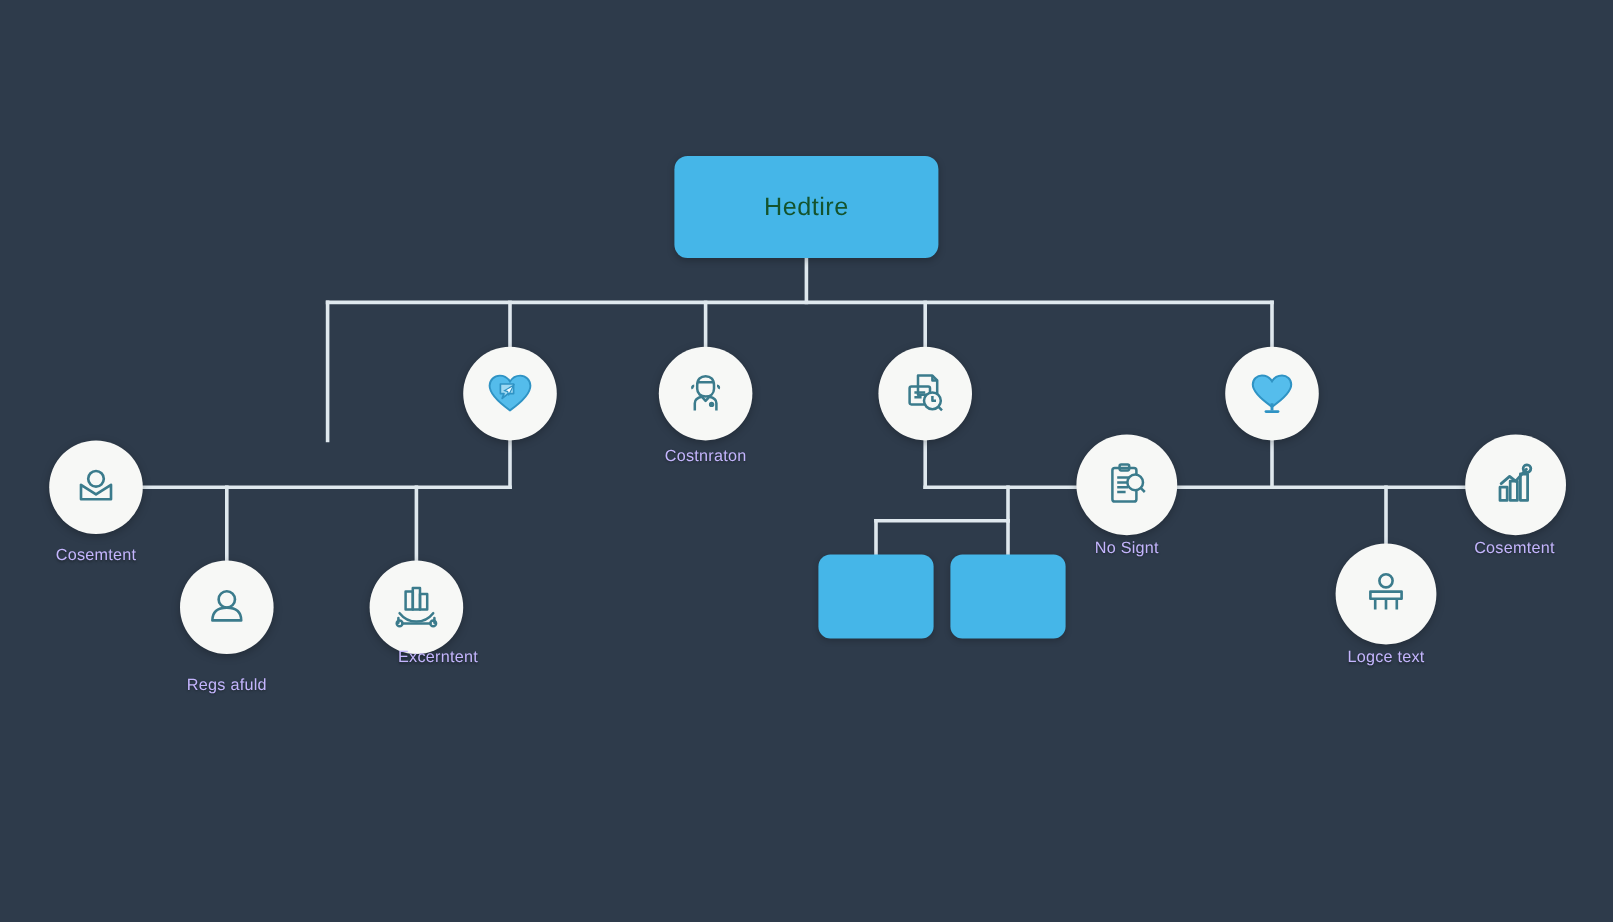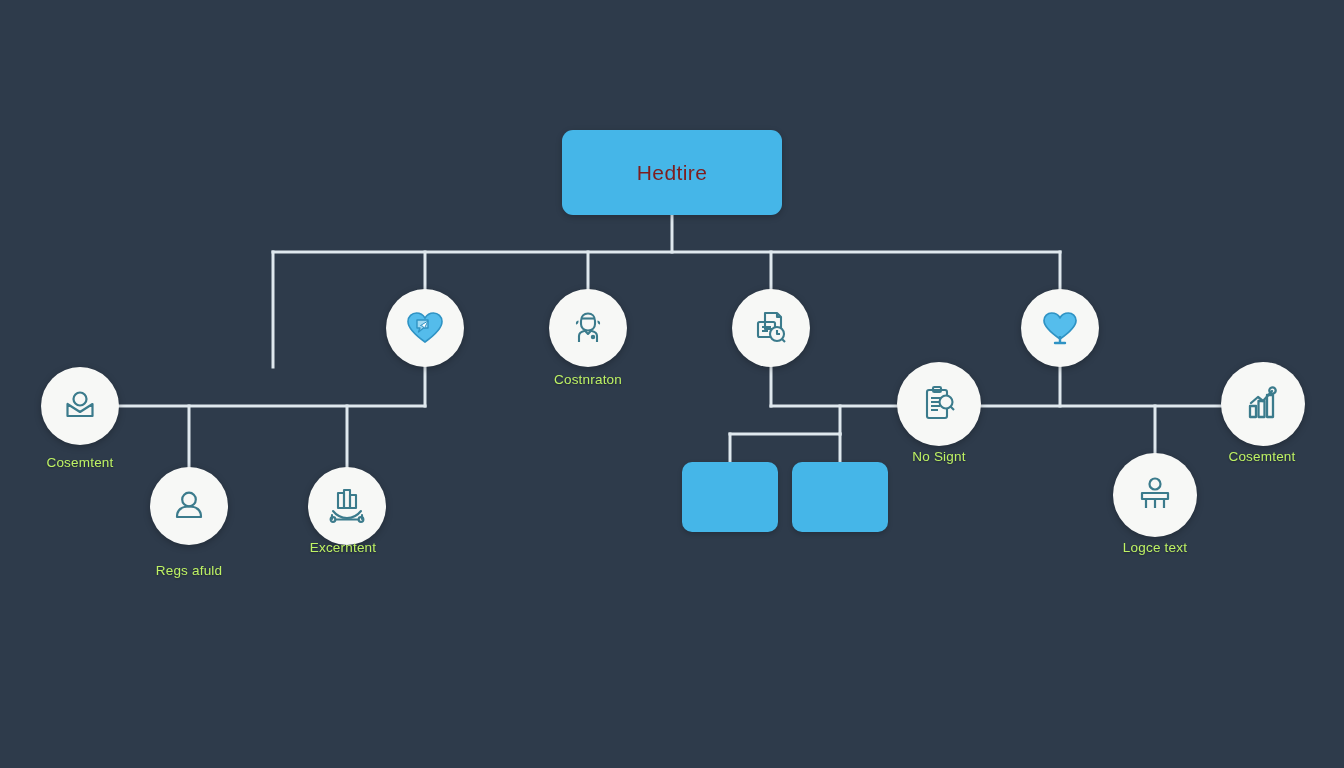--- a/index.html
+++ b/index.html
@@ -28,21 +28,21 @@
     left: 562px; top: 130px;
     width: 220px; height: 85px;
     background: #45b6e8;
     border-radius: 11px;
     display: flex;
     align-items: center;
     justify-content: center;
     box-shadow: 0 2px 6px rgba(0,0,0,0.22);
   }
   .root-label {
-    color: #7f1d1d;
+    color: #14532d;
     font-size: 21px;
     letter-spacing: 0.4px;
   }
   .blue-box {
     position: absolute;
     width: 96px; height: 70px;
     background: #45b6e8;
     border-radius: 10px;
     box-shadow: 0 2px 5px rgba(0,0,0,0.2);
   }
@@ -52,21 +52,21 @@
     border-radius: 50%;
     background: #f7f8f6;
     display: flex;
     align-items: center;
     justify-content: center;
     box-shadow: 0 2px 7px rgba(0,0,0,0.25);
   }
   .circle-node.big { width: 84px; height: 84px; }
   .node-label {
     position: absolute;
-    color: #bef264;
+    color: #c4b5fd;
     font-size: 13.5px;
     white-space: nowrap;
     text-align: right;
     transform: translateX(-50%);
     letter-spacing: 0.2px;
     text-shadow: 0 1px 2px rgba(0,0,0,0.35);
   }
   .ico { display: block; }
 </style>
 </head>
@@ -137,21 +137,21 @@
         <rect x="18" y="5" width="6" height="18"></rect>
         <rect x="24" y="10" width="6" height="13"></rect>
         <path d="M7 26 C11 31 16 33 21 33 C26 33 31 31 35 26"></path>
         <path d="M6 30 L6 34 M36 30 L36 34"></path>
         <circle cx="7" cy="34.5" r="2.4"></circle>
         <circle cx="35" cy="34.5" r="2.4"></circle>
         <path d="M9.4 34.5 L32.6 34.5"></path>
       </g>
     </svg>
   </div>
-  <div class="node-label" style="left:343px; top:540px;">Excerntent</div>
+  <div class="node-label" style="left:365px; top:540px;">Excerntent</div>
 
   <div class="circle-node" style="left:386px; top:289px;">
     <svg class="ico" width="44" height="44" viewBox="0 0 44 44">
       <path d="M22 36 C8 26 5 20 5 15.5 C5 10.5 9 7 13.5 7 C17 7 20.2 9 22 12 C23.8 9 27 7 30.5 7 C35 7 39 10.5 39 15.5 C39 20 36 26 22 36 Z" fill="#54bceb" stroke="#2f93c4" stroke-width="1.6"></path>
       <path d="M14 14 L14 22 L17 22 L15.5 26 L20.5 22 L25 22 L25 14 Z" fill="#9fd9f2" stroke="#2f93c4" stroke-width="1.4" stroke-linejoin="round"></path>
       <path d="M25 15 L17.5 19.5 L20 20.3 L21 23 Z" fill="#ffffff" stroke="#2f93c4" stroke-width="1"></path>
     </svg>
   </div>
 
   <div class="circle-node" style="left:549px; top:289px;">

